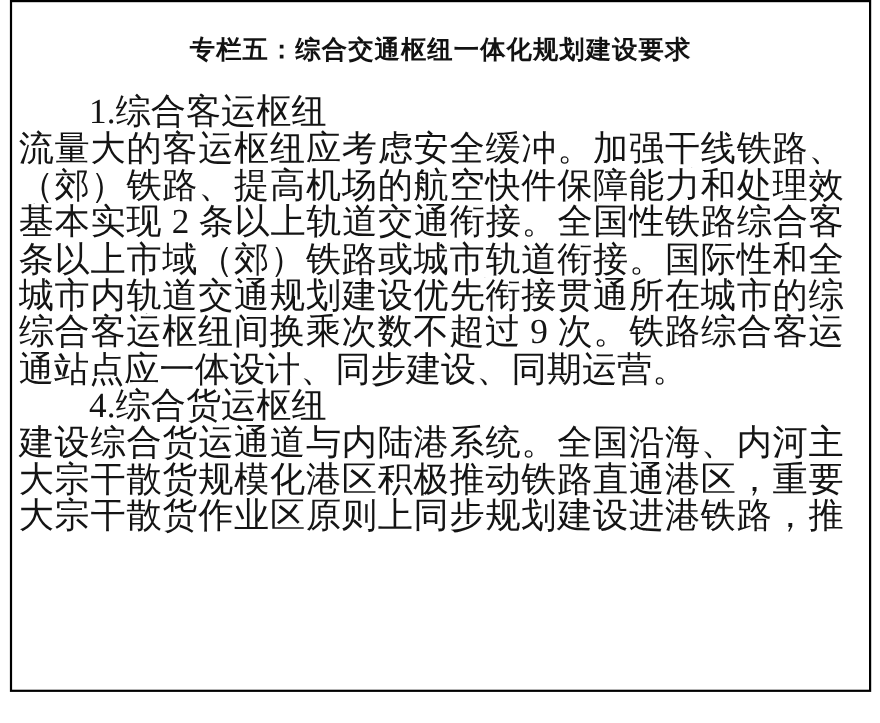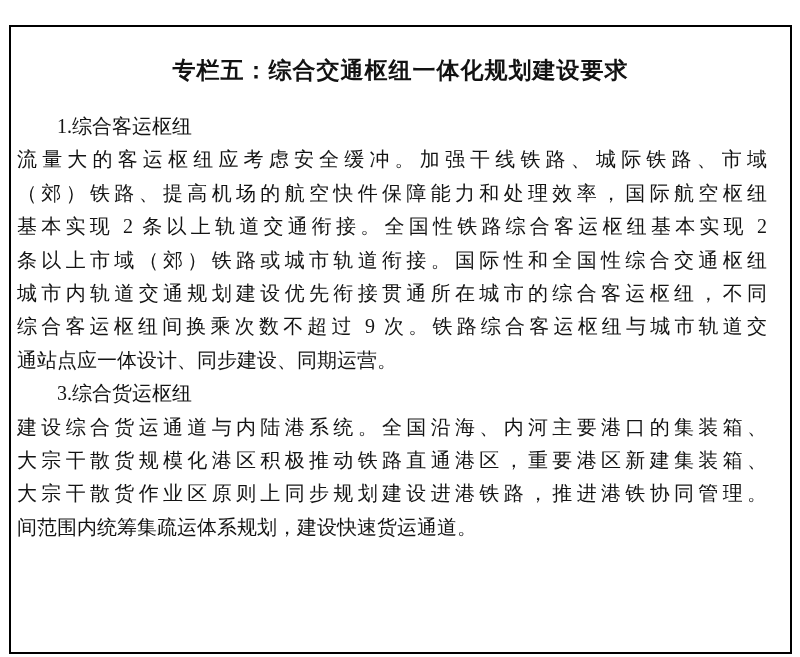--- a/index.html
+++ b/index.html
@@ -10,21 +10,21 @@
   .page {
     position: relative;
     width: 800px;
     height: 657px;
     background: #ffffff;
     overflow: hidden;
   }
   .panel {
     position: absolute;
     left: 9px;
-    top: 25px;
+    top: 0;
     width: 779px;
     height: 625px;
     border: 2px solid #000000;
     background: #ffffff;
     box-sizing: content-box;
   }
   .panel-title {
     margin-top: 28px;
     margin-bottom: 25px;
     height: 30px;
@@ -32,21 +32,21 @@
     text-align: center;
     font-family: "Liberation Sans", "DejaVu Sans", sans-serif;
     font-weight: 700;
     font-size: 23px;
     letter-spacing: 1px;
     color: #121212;
   }
   .panel-body {
     padding: 0 23px 0 6px;
     font-family: "Liberation Serif", "DejaVu Serif", serif;
-    font-size: 20px;
+    font-size: 32px;
     color: #141414;
   }
   .bodyline {
     height: 33.4px;
     line-height: 33.4px;
     overflow: hidden;
     text-align: justify;
     text-align-last: justify;
     text-justify: inter-character;
     white-space: normal;
@@ -72,20 +72,19 @@
     <div class="panel-title">专栏五：综合交通枢纽一体化规划建设要求</div>
     <div class="panel-body">
         <div class="bodyline heading">1.综合客运枢纽</div>
         <div class="bodyline">流量大的客运枢纽应考虑安全缓冲。加强干线铁路、城际铁路、市域</div>
         <div class="bodyline">（郊）铁路、提高机场的航空快件保障能力和处理效率，国际航空枢纽</div>
         <div class="bodyline">基本实现 2 条以上轨道交通衔接。全国性铁路综合客运枢纽基本实现 2</div>
         <div class="bodyline">条以上市域（郊）铁路或城市轨道衔接。国际性和全国性综合交通枢纽</div>
         <div class="bodyline">城市内轨道交通规划建设优先衔接贯通所在城市的综合客运枢纽，不同</div>
         <div class="bodyline">综合客运枢纽间换乘次数不超过 9 次。铁路综合客运枢纽与城市轨道交</div>
         <div class="bodyline last">通站点应一体设计、同步建设、同期运营。</div>
-        <div class="bodyline heading">3.综合货运枢纽</div>
+        <div class="bodyline heading">4.综合货运枢纽</div>
         <div class="bodyline">建设综合货运通道与内陆港系统。全国沿海、内河主要港口的集装箱、</div>
         <div class="bodyline">大宗干散货规模化港区积极推动铁路直通港区，重要港区新建集装箱、</div>
         <div class="bodyline">大宗干散货作业区原则上同步规划建设进港铁路，推进港铁协同管理。</div>
-        <div class="bodyline last">间范围内统筹集疏运体系规划，建设快速货运通道。</div>
       </div>
   </div>
 </div>
 
 </body></html>

